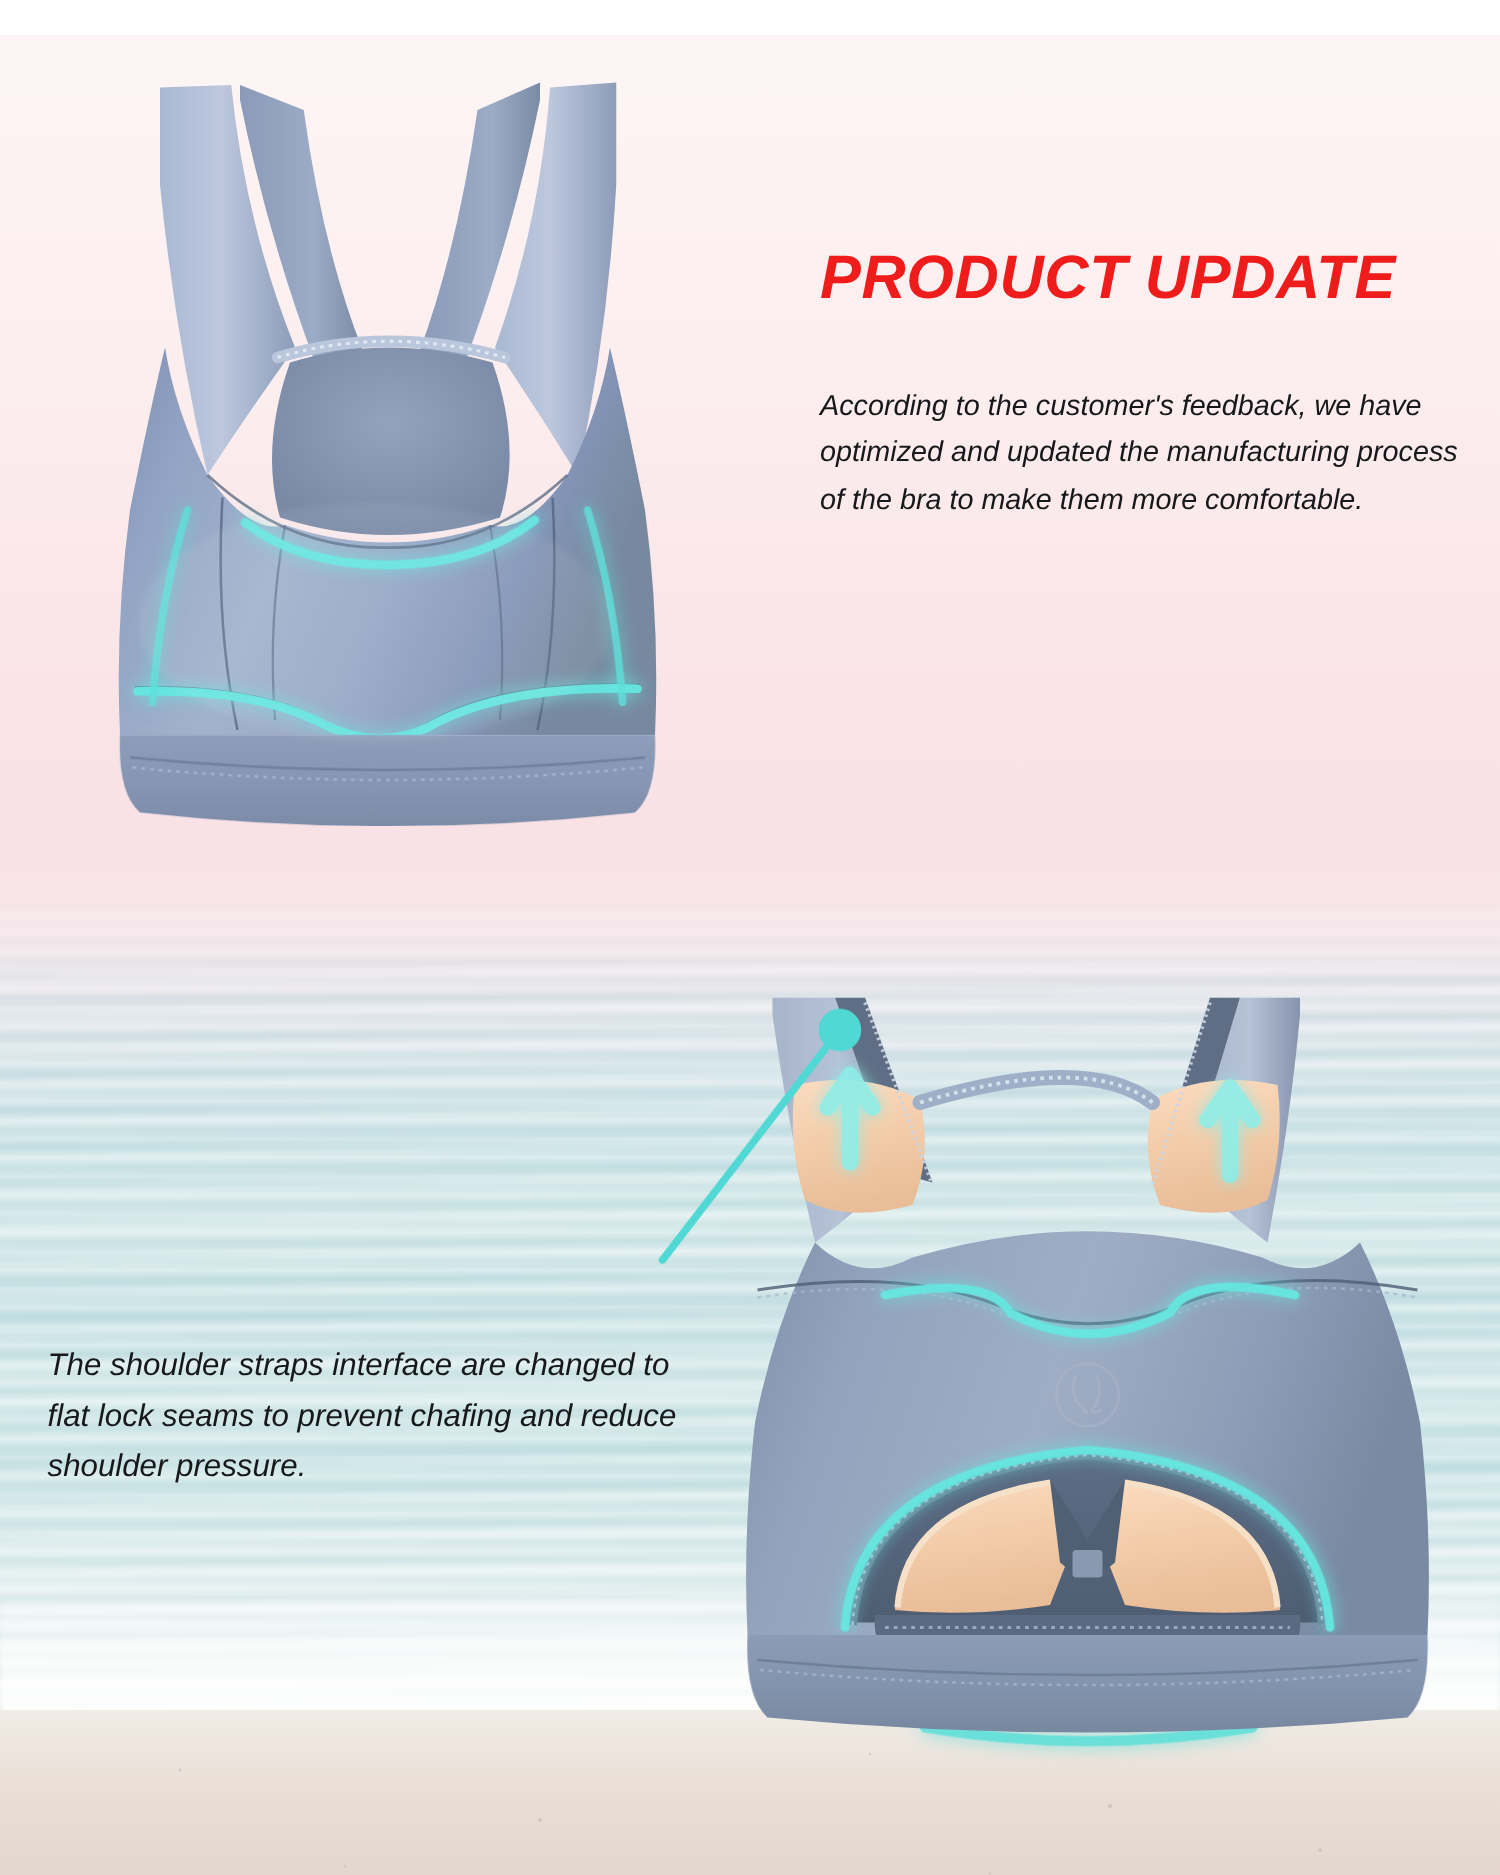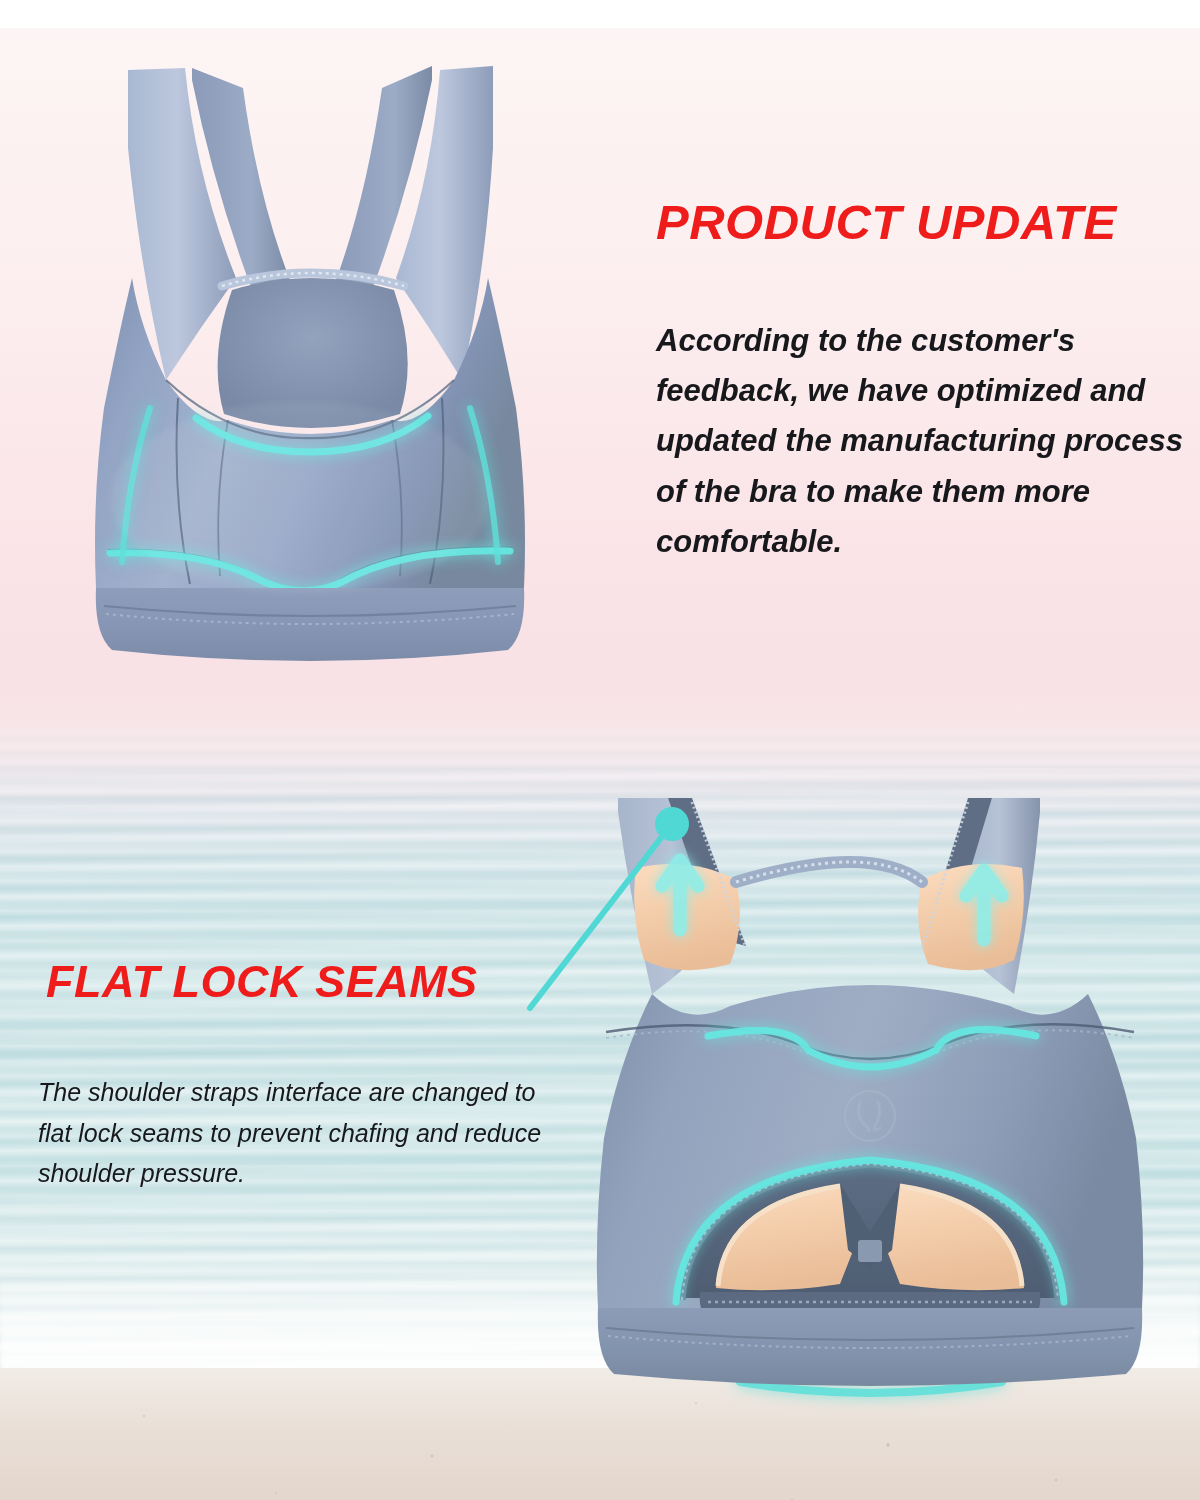--- a/index.html
+++ b/index.html
@@ -113,21 +113,21 @@
   #headline-top{left:656px;top:166px;font-size:49px;}
   #headline-bot{left:46px;top:928px;font-size:45px;}
 
   .body-copy{
     position:absolute;
     color:#17181b;
     font-style:italic;
     font-weight:400;
     line-height:1.62;
   }
-  #body-top{left:656px;top:288px;width:528px;font-size:31px;font-weight:bold;}
+  #body-top{left:656px;top:278px;width:528px;font-size:23px;}
   #body-bot{left:38px;top:1044px;width:530px;font-size:25px;}
 
   
   .bra1{position:absolute;left:0;top:0;width:620px;height:660px;}
   .bra1 svg{display:block;}
 
   
   .bra2{position:absolute;left:540px;top:770px;width:660px;height:640px;}
   .bra2 svg{display:block;}
 
@@ -376,17 +376,16 @@
     </svg>
   </div>
 
   <div class="callout">
     <svg width="220" height="230" viewBox="0 0 220 230">
       <line x1="10" y1="210" x2="144" y2="36" stroke="#4fd8d4" stroke-width="6" stroke-linecap="round"></line>
       <circle cx="152" cy="26" r="17" fill="#4fd8d4"></circle>
     </svg>
   </div>
 
-  <div class="headline" id="headline-bot">FLAT LOCK SEAMS</div>
 
   <div class="body-copy" id="body-bot">The shoulder straps interface are changed to flat lock seams to prevent chafing and reduce shoulder pressure.</div>
 
 </div>
 
 </body></html>

